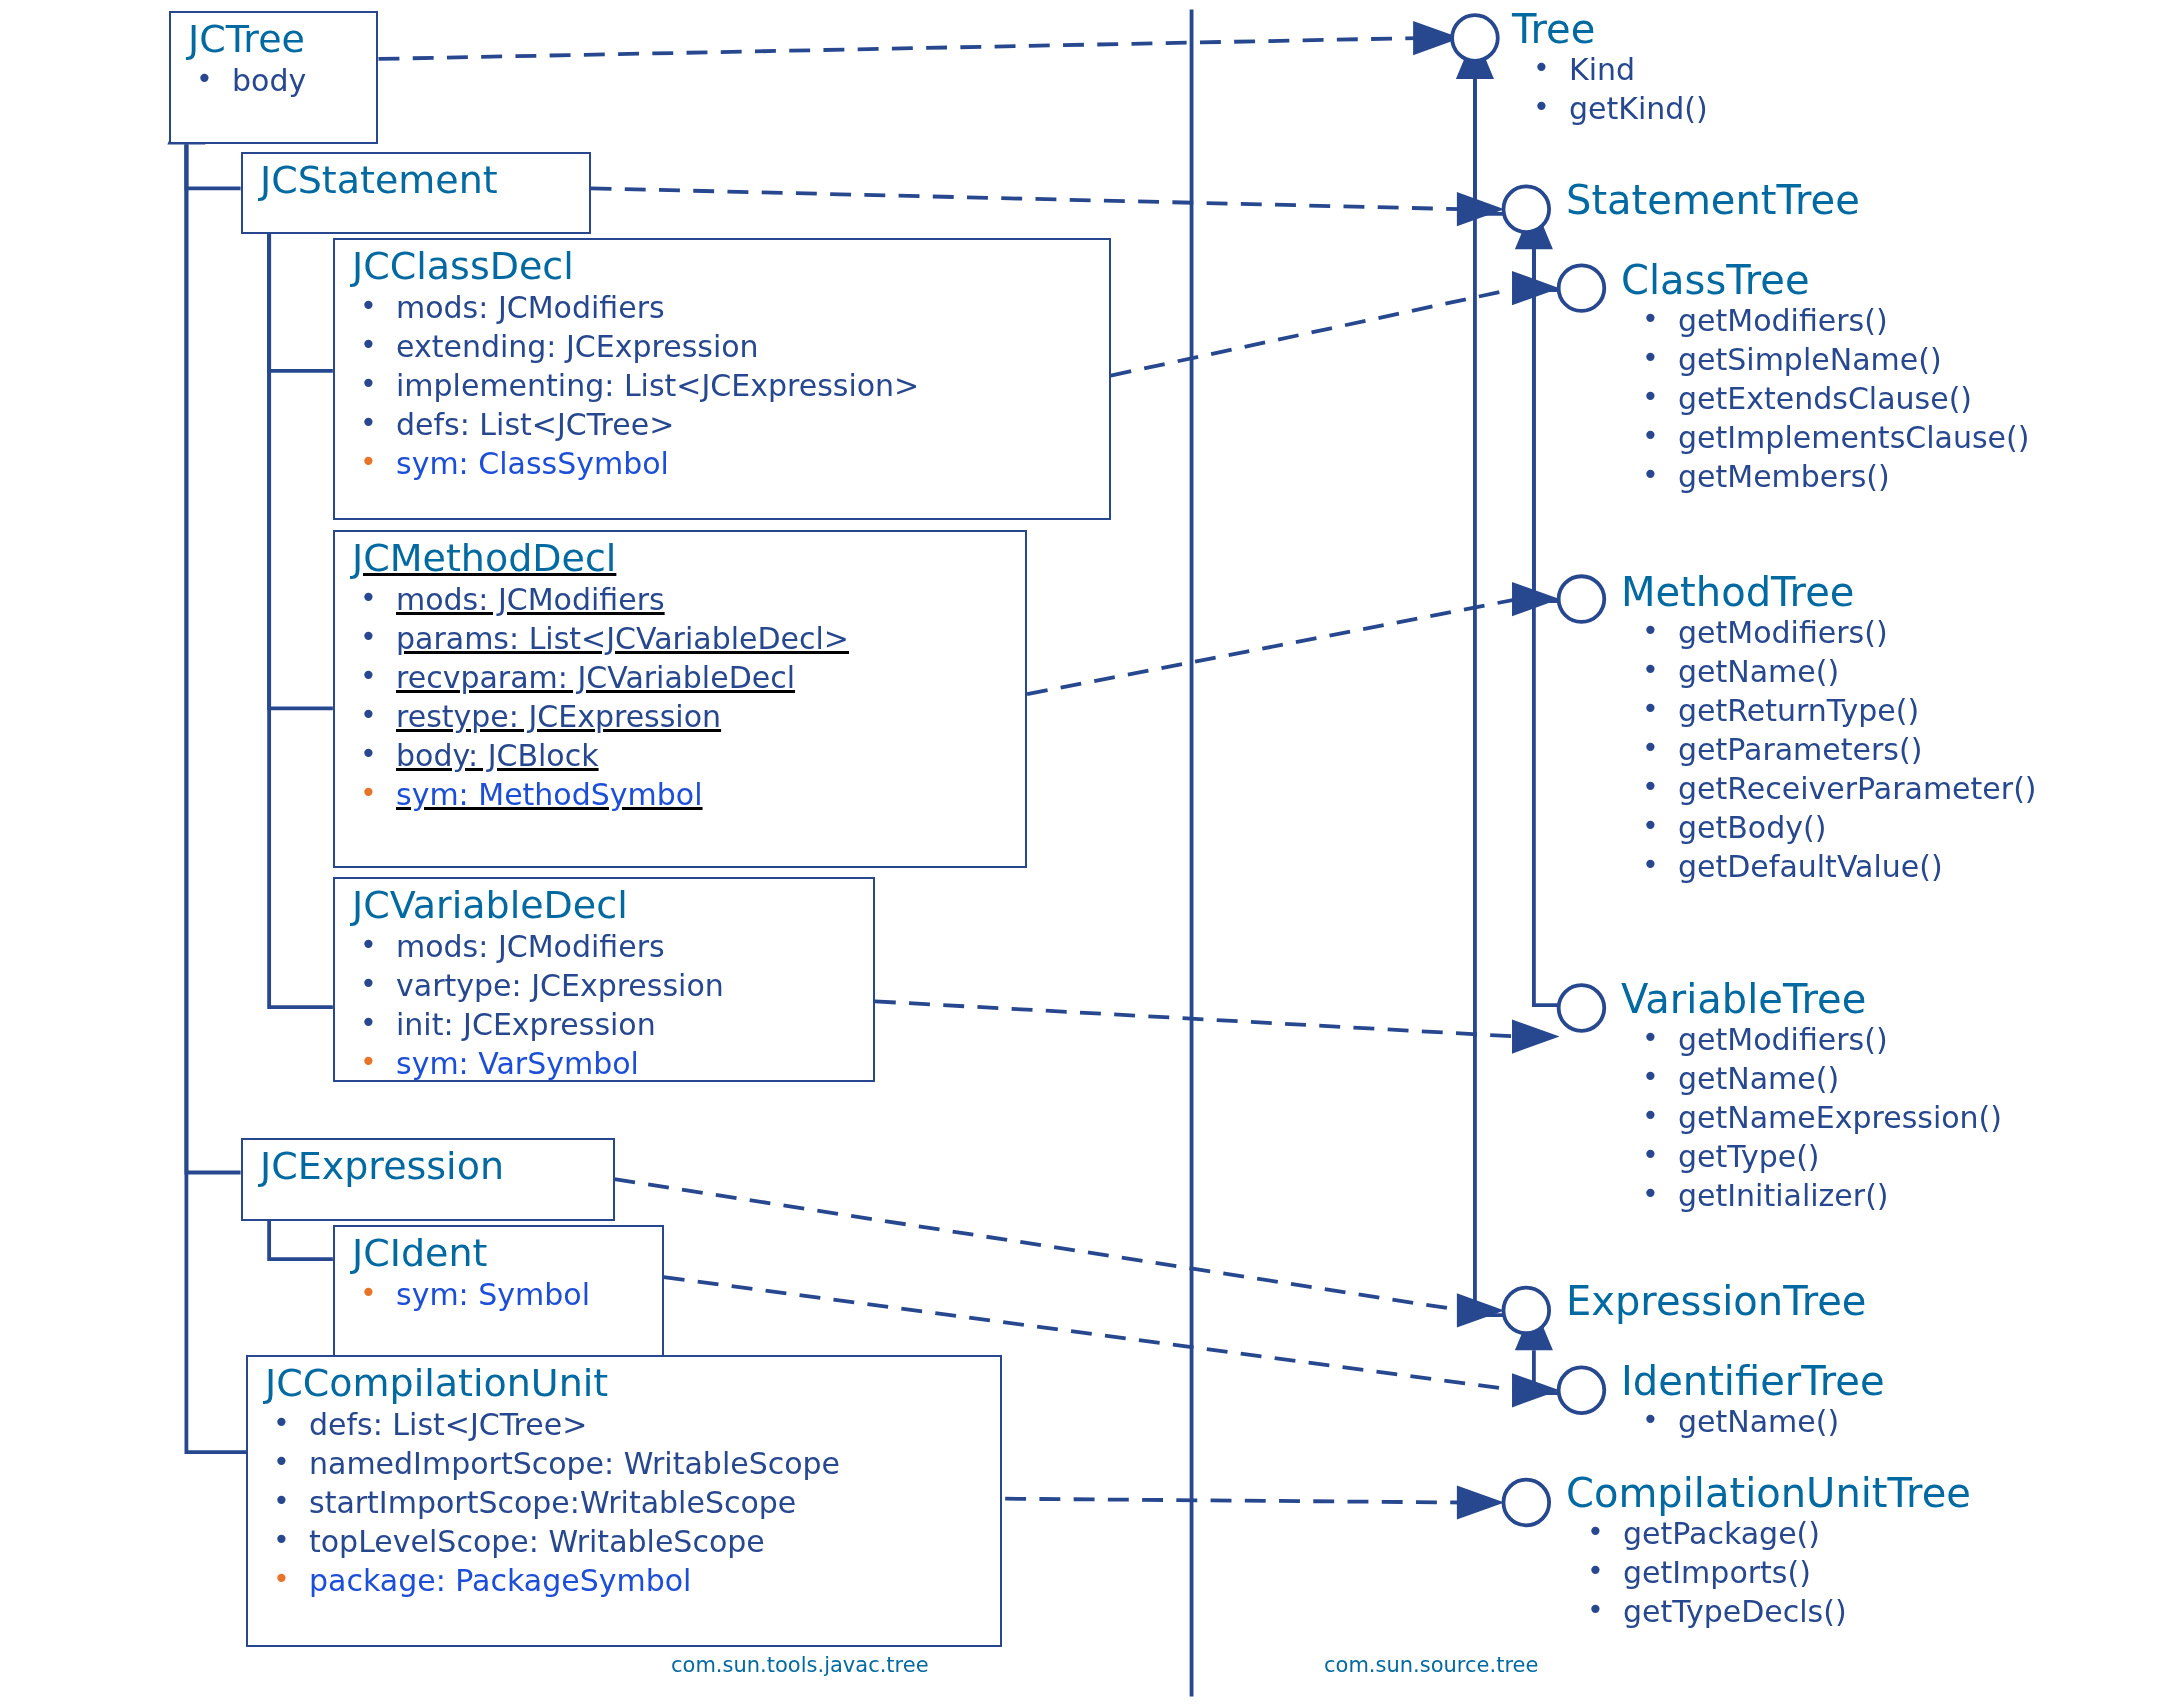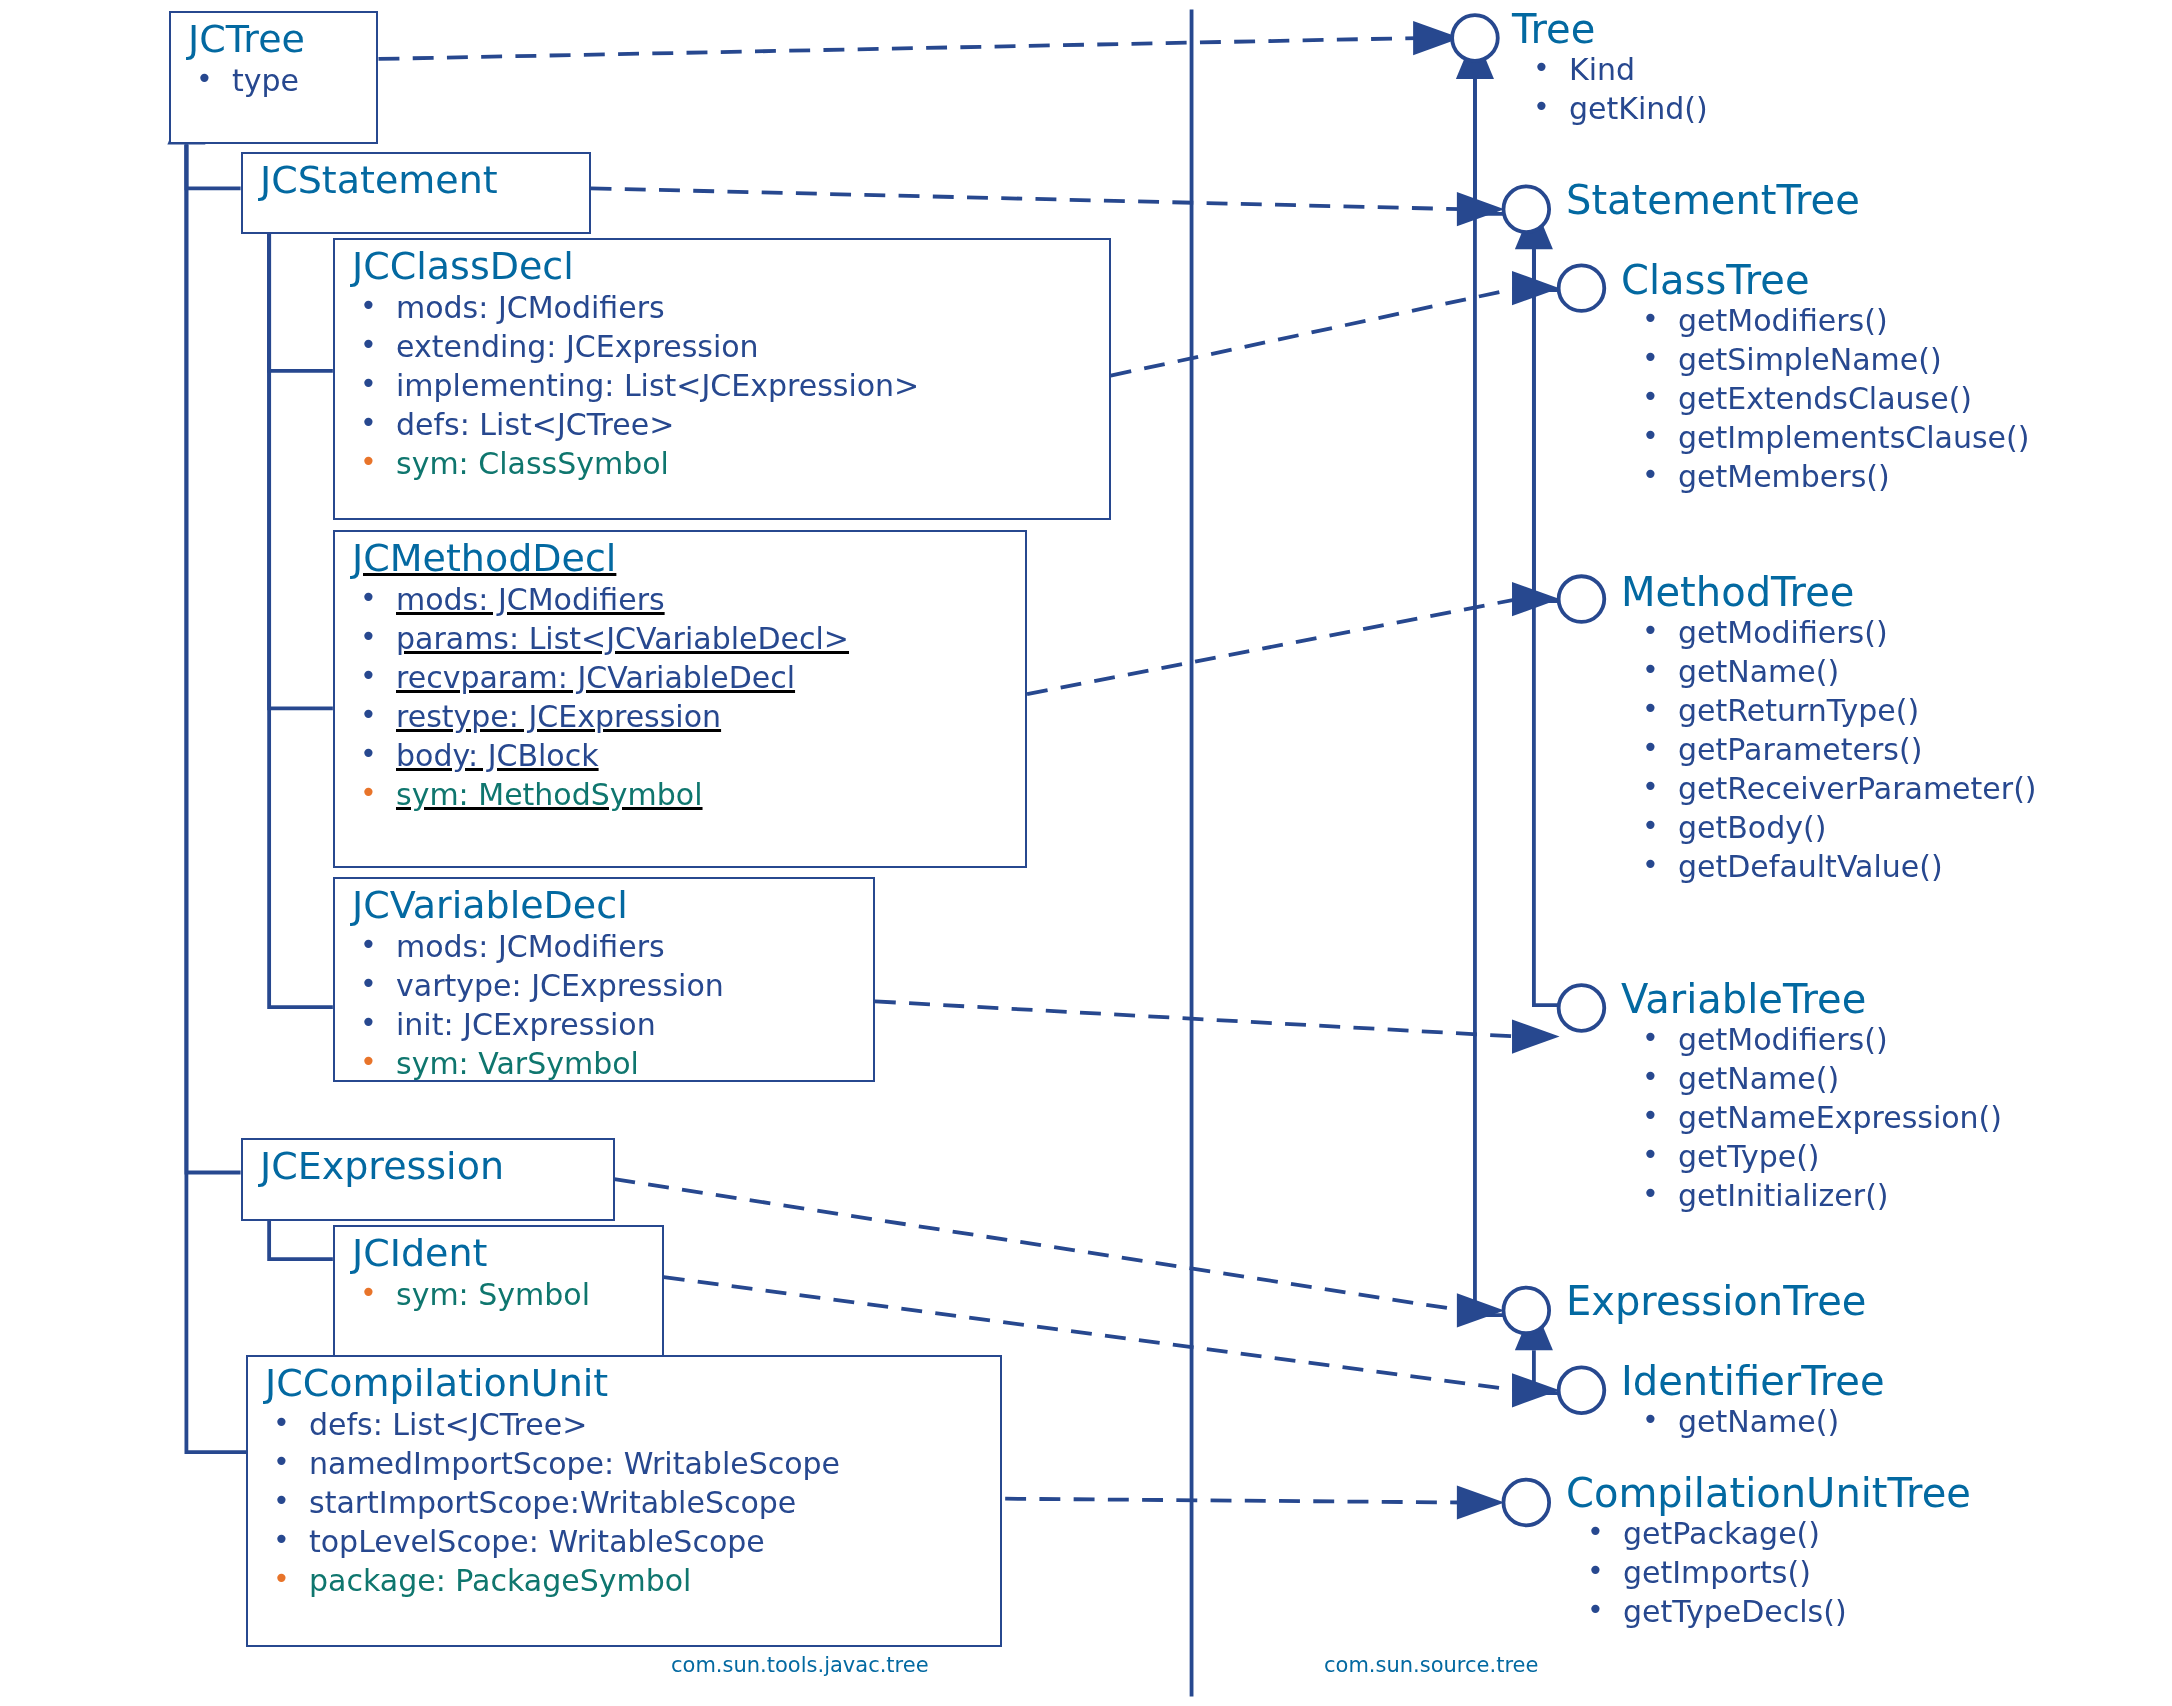--- a/index.html
+++ b/index.html
@@ -8,21 +8,21 @@
   #stage{position:relative;width:2172px;height:1706px;background:#fff;}
   svg#wires{position:absolute;left:0;top:0;width:2172px;height:1706px;}
 
   .uml-box{position:absolute;box-sizing:border-box;border:2.9px solid #27488f;background:#fff;}
   .uml-title{color:#0369a1;font-size:38px;line-height:1.06;white-space:nowrap;}
   .uml-box .uml-title{padding:5.7px 0 1.9px 17px;}
   .uml-list{list-style:none;margin:0;padding:0 0 5.7px 0;}
   .uml-list li{color:#27488f;font-size:30px;line-height:1.30;white-space:nowrap;
                position:relative;padding-left:61px;}
   .uml-list li::before{content:"\2022";position:absolute;left:25px;top:-1px;font-size:28.5px;}
-  .uml-list li.sym{color:#0f766e;}
+  .uml-list li.sym{color:#1d4ed8;}
   .uml-list li.sym::before{color:#e8742a;}
 
   .iface{position:absolute;}
   .iface .uml-title{font-size:40px;}
   .iface .uml-list li{font-size:30px;padding-left:57px;}
   .iface .uml-list li::before{left:21px;}
 
   .pkg-label{position:absolute;color:#0369a1;font-size:21px;white-space:nowrap;}
 </style>
 </head>
@@ -107,21 +107,21 @@
       <circle cx="1663" cy="1462" r="24"></circle>
       <circle cx="1605" cy="1580" r="24"></circle>
     </g>
 
     <line x1="1253" y1="10" x2="1253" y2="1784" stroke="#27488f" stroke-width="4"></line>
   </svg>
 
   <div class="uml-box" style="left:169px;top:11.4px;width:209px;height:133px;">
     <div class="uml-title">JCTree</div>
     <ul class="uml-list">
-      <li>type</li>
+      <li>body</li>
     </ul>
   </div>
 
   <div class="uml-box" style="left:241px;top:152px;width:350px;height:82px;">
     <div class="uml-title">JCStatement</div>
   </div>
 
   <div class="uml-box" style="left:333px;top:238px;width:778px;height:282px;">
     <div class="uml-title">JCClassDecl</div>
     <ul class="uml-list">

